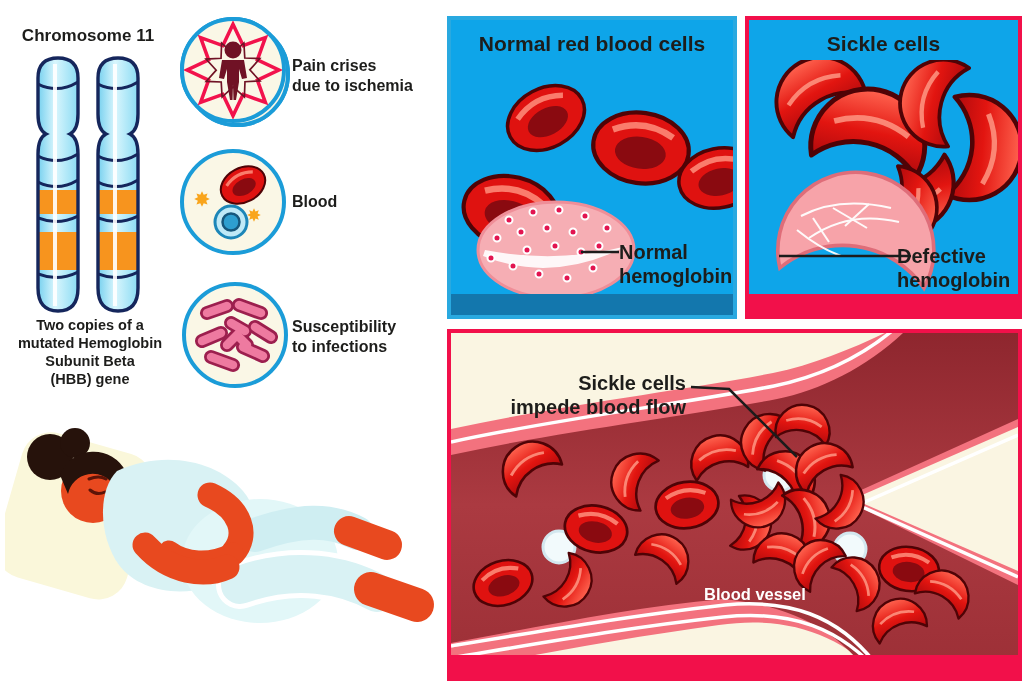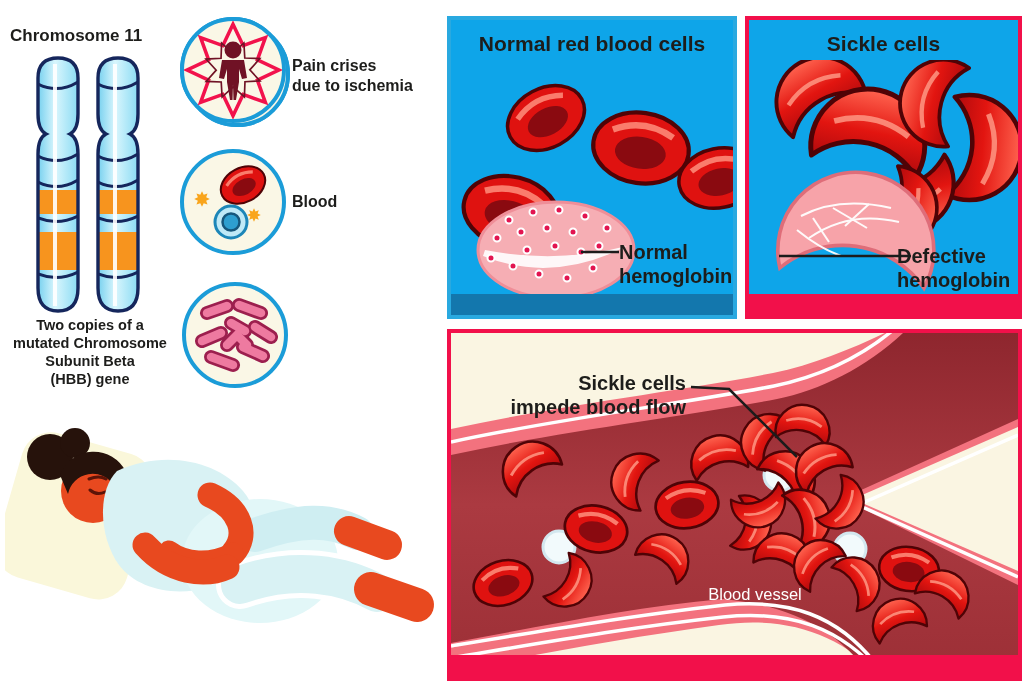--- a/index.html
+++ b/index.html
@@ -1,40 +1,40 @@
 <!DOCTYPE html>
 <html><head>
 <meta charset="utf-8">
 <style>
   html,body{margin:0;padding:0;background:#fff;}
   #stage{position:relative;width:1024px;height:685px;background:#fff;overflow:hidden;
          font-family:"Liberation Sans","DejaVu Sans",sans-serif;color:#1d1d1b;}
   .pre{white-space:pre-line;}
   .abs{position:absolute;}
   
-  #chrom-title{left:10px;top:26px;width:156px;text-align:left;font-size:17px;font-weight:bold;}
+  #chrom-title{left:10px;top:26px;width:156px;text-align:center;font-size:17px;font-weight:bold;}
   #chrom-caption{left:0px;top:316px;width:180px;text-align:center;font-size:14.5px;font-weight:bold;line-height:1.25;}
   .symcircle{position:absolute;width:106px;height:106px;border-radius:50%;background:#faf7e6;
              border:4px solid #1b9cd8;box-sizing:border-box;}
   .symlabel{position:absolute;left:292px;font-size:16px;font-weight:bold;line-height:1.22;}
   
   .panel{position:absolute;box-sizing:border-box;background:#0ea5e9;}
   #panel-normal{left:447px;top:16px;width:290px;height:303px;border:4px solid #29a9e0;}
   #panel-sickle{left:745px;top:16px;width:277px;height:303px;border:4px solid #f2104a;}
   #panel-vessel{left:447px;top:329px;width:575px;height:352px;border:4px solid #f2104a;background:#faf5e2;}
   .panel-title{position:absolute;left:0;right:0;top:12px;text-align:center;font-size:21px;font-weight:bold;}
   .accent-bar{position:absolute;left:0;right:0;bottom:0;height:21px;}
   #bar-normal{background:#1377ad;}
   #bar-sickle{background:#f2104a;}
   #bar-vessel{background:#f2104a;height:22px;}
   .callout{position:absolute;font-size:20px;font-weight:bold;line-height:1.2;}
   #callout-normal{left:168px;top:220px;}
   #callout-sickle{left:148px;top:224px;}
   #callout-vessel{left:55px;top:38px;width:180px;text-align:right;}
-  #label-vessel{left:214px;top:252px;width:180px;text-align:center;color:#fff;font-size:16.5px;font-weight:normal;}
+  #label-vessel{left:214px;top:252px;width:180px;text-align:center;color:#fff;font-size:16.5px;font-weight:bold;}
   svg{display:block;}
 </style>
 </head>
 <body>
 
 <div id="stage">
 
   <svg width="0" height="0" style="position:absolute" aria-hidden="true">
     <defs>
       <linearGradient id="gSick" x1="0" y1="0" x2="0" y2="1">
@@ -94,21 +94,21 @@
         <rect x="6" y="136" width="46" height="24" fill="#f7941e"></rect>
         <rect x="6" y="178" width="46" height="38" fill="#f7941e"></rect>
         <path d="M8,30 Q28,40 48,28 M8,102 Q28,112 48,100 M8,128 Q28,138 48,126 M8,164 Q28,172 48,162 M8,220 Q28,228 48,218" stroke="#15265c" stroke-width="3" fill="none"></path>
         <line x1="25" y1="10" x2="25" y2="252" stroke="#ffffff" stroke-width="4" opacity="0.9"></line>
       </g>
       <use href="#rodDef" fill="none" stroke="#15265c" stroke-width="3.4"></use>
     </g>
   </svg>
 
   <div class="abs pre" id="chrom-caption">Two copies of a
-mutated Chromosome
+mutated Hemoglobin
 Subunit Beta
 (HBB) gene</div>
 
   <div class="symcircle symcircle-1 symcircle symcircle" style="position:absolute;left:180px;top:17px">
     <div class="symcircle"></div>
 
     <div style="position:absolute;left:0;top:0" class="symcirclewrap">
       <div class="symcircle" style="position:static"></div>
     </div>
   </div>
@@ -154,20 +154,22 @@
             <path d="M-33,6 L-14,-2"></path>
           <path d="M-24,22 L-2,30"></path>
             <path d="M8,12 L28,21"></path>
             <path d="M20,-8 L36,2"></path>
           <path d="M-8,10 L2,0 L12,10"></path>
             <path d="M-4,-12 L10,-4"></path>
         </g>
       </g>
     </svg>
   </div>
+  <div class="symlabel pre" style="top:317px">Susceptibility
+to infections</div>
 
   <svg class="abs" style="left:5px;top:423px" width="435" height="240" viewBox="0 0 435 240">
     <rect x="2" y="18" width="135" height="150" rx="30" transform="rotate(16 70 93)" fill="#faf7da"></rect>
     <circle cx="45" cy="34" r="23" fill="#26120b"></circle>
     <circle cx="70" cy="20" r="15" fill="#26120b"></circle>
     <circle cx="88" cy="68" r="32" fill="#e8491f"></circle>
     <path d="M55,52 A36,36 0 0 1 121,49 L109,63 A25,25 0 0 0 63,71 Z" fill="#26120b"></path>
     <path d="M84,56 Q94,52 101,56 M85,67 Q92,73 100,69 M101,86 Q110,92 120,86" stroke="#5d1408" stroke-width="3" fill="none" stroke-linecap="round"></path>
     <path d="M112,48 C160,26 212,38 238,68 C260,94 254,132 228,152 C192,178 136,172 114,142 C94,114 92,68 112,48 Z" fill="#d9f2f4"></path>
     <ellipse cx="255" cy="138" rx="78" ry="62" fill="#e2f7f8"></ellipse>

